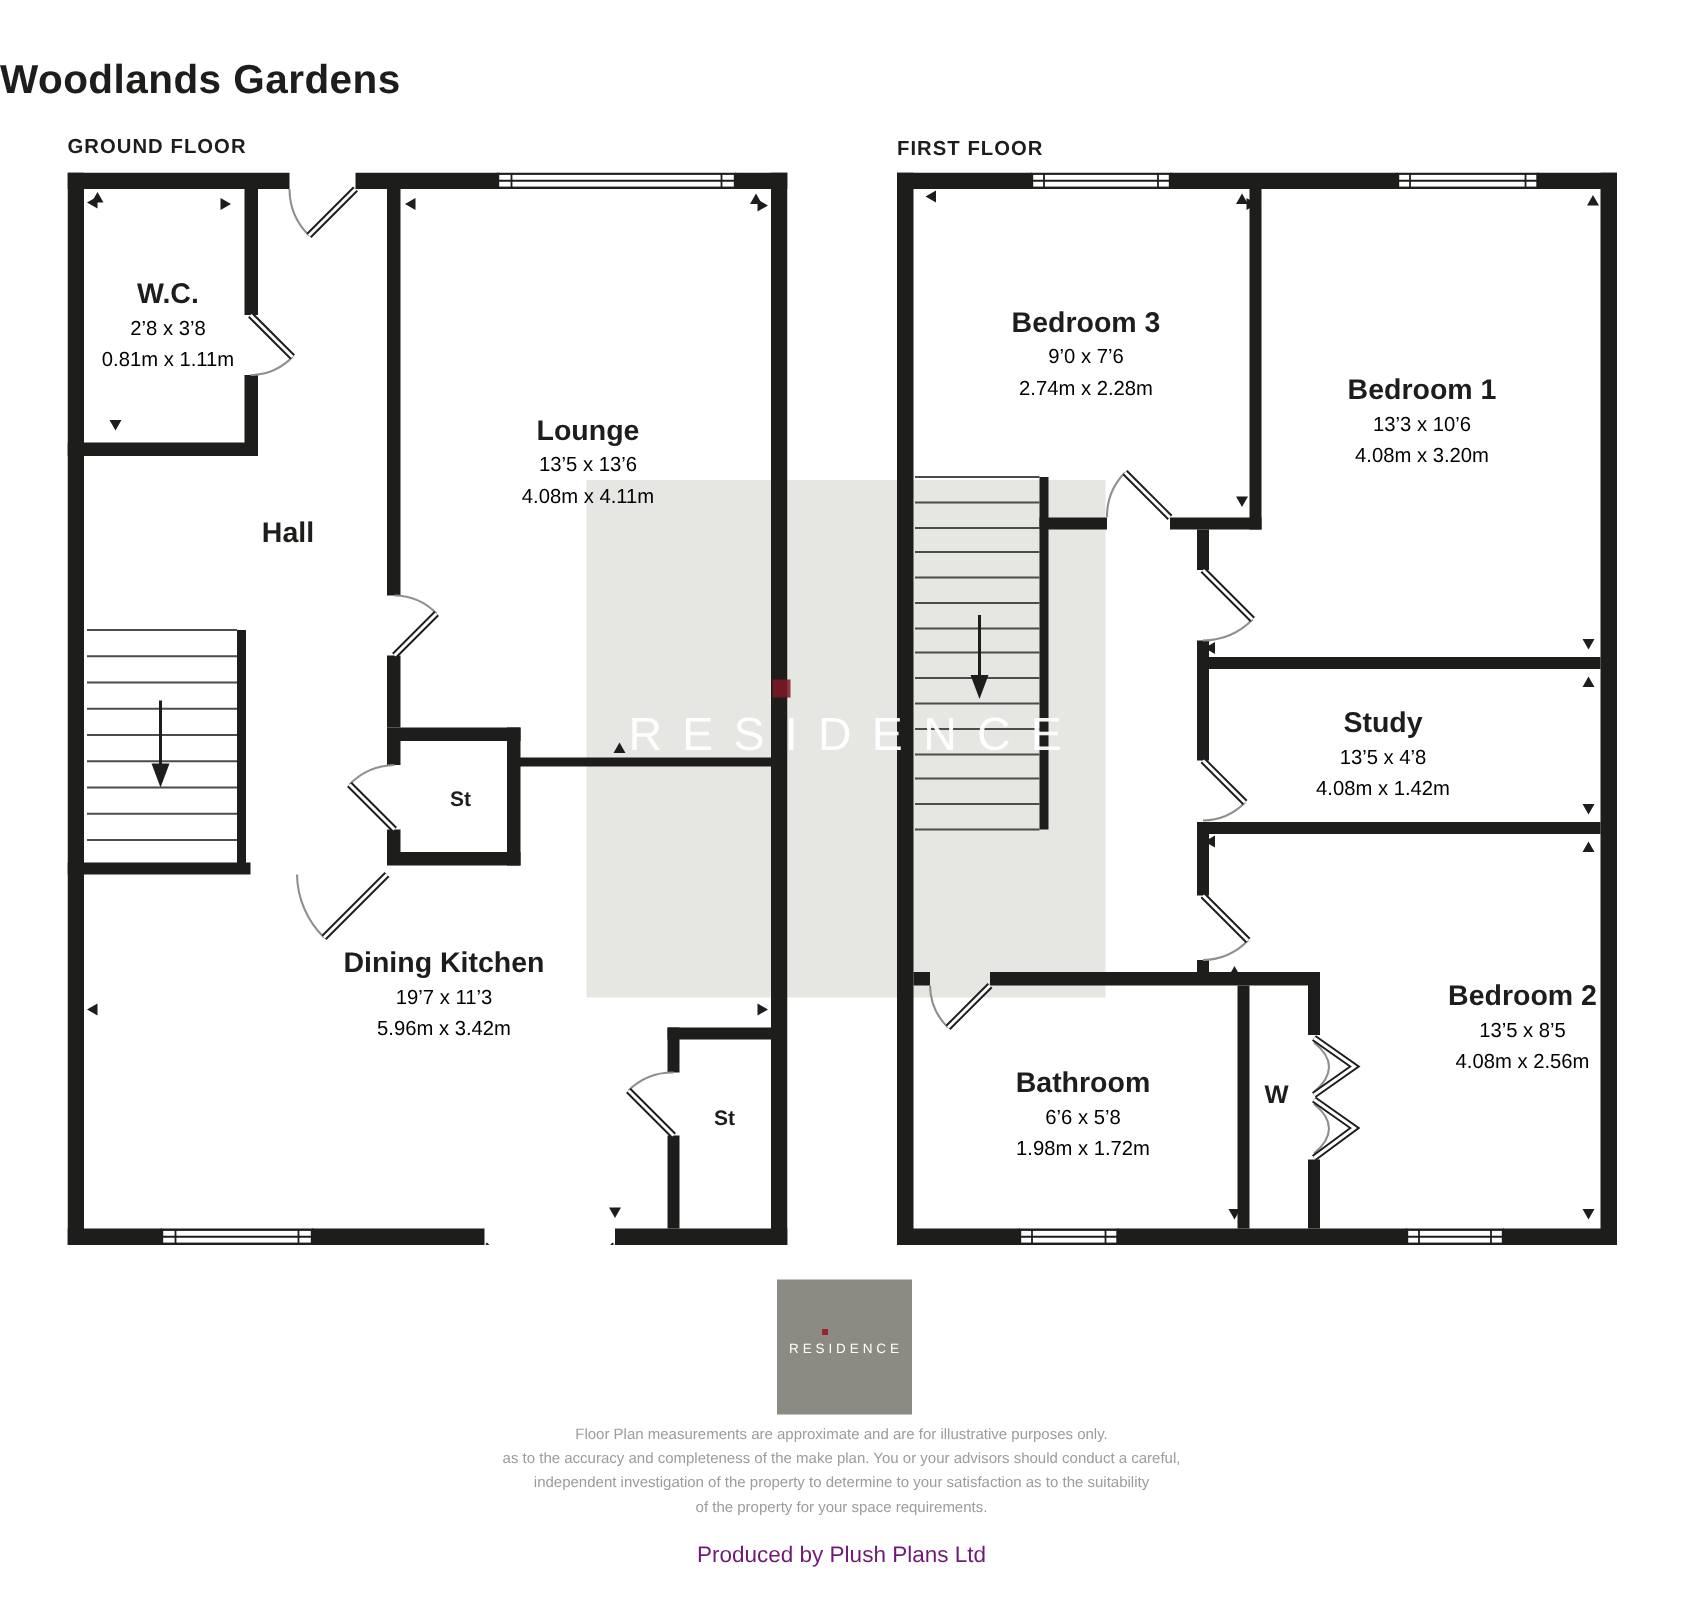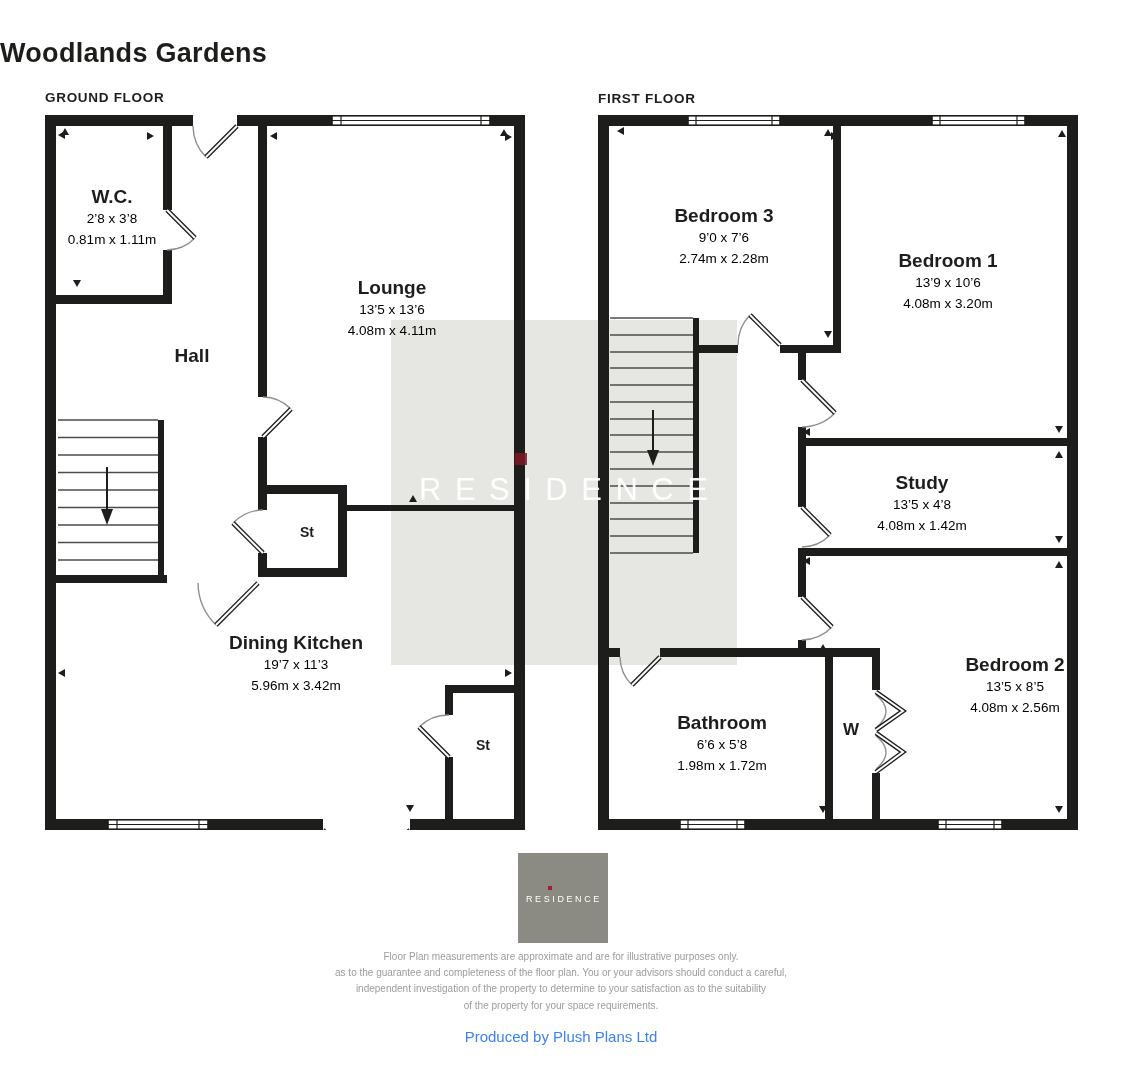--- a/index.html
+++ b/index.html
@@ -17,21 +17,21 @@
   .room-label{position:absolute;transform:translateX(-50%);text-align:center;z-index:4;white-space:nowrap;}
   .room-name{font-weight:bold;font-size:19px;line-height:1.15;color:#1d1d1b;}
   .room-name.small{font-size:14px;text-align:right;}
   .room-dims{font-size:13.5px;line-height:1.6;color:#000000;}
   .logo{position:absolute;left:518px;top:853px;width:90px;height:90px;background:#8b8b84;z-index:4;}
   .logo-text{position:absolute;left:8px;top:41px;font-size:9px;letter-spacing:2.6px;color:#fff;white-space:nowrap;}
   .logo-dot{position:absolute;left:30px;top:33px;width:4px;height:4px;background:#9e2133;}
   .disclaimer{position:absolute;top:949px;left:0;width:100%;text-align:center;z-index:4;
               font-size:10px;line-height:16.2px;color:#9c9c9c;}
   .produced{position:absolute;top:1028px;left:0;width:100%;text-align:center;z-index:4;
-            font-size:15px;color:#3b82f6;}
+            font-size:15px;color:#701a75;}
   svg .wall{fill:#1d1d1b;}
   svg .tread{stroke:#4e4b48;stroke-width:1.4;}
   svg .winrect{fill:#ffffff;stroke:#1d1d1b;stroke-width:1.6;}
   svg .winline{stroke:#1d1d1b;stroke-width:1.2;}
   svg .arc{fill:none;stroke:#8f8f8c;stroke-width:1.4;}
   svg .leaf-b{stroke:#1d1d1b;stroke-width:4.6;fill:none;}
   svg .leaf-w{stroke:#ffffff;stroke-width:2;fill:none;}
   svg .tri{fill:#1d1d1b;}
   svg .arrow{stroke:#1d1d1b;stroke-width:2;}
 </style>
@@ -321,21 +321,21 @@
     <div class="room-name small">St</div>
   </div>
 
   <div class="room-label" style="left:724px;top:205px">
     <div class="room-name">Bedroom 3</div>
     <div class="room-dims">9’0 x 7’6</div>
     <div class="room-dims">2.74m x 2.28m</div>
   </div>
   <div class="room-label" style="left:948px;top:250px">
     <div class="room-name">Bedroom 1</div>
-    <div class="room-dims">13’9 x 10’6</div>
+    <div class="room-dims">13’3 x 10’6</div>
     <div class="room-dims">4.08m x 3.20m</div>
   </div>
   <div class="room-label" style="left:922px;top:472px">
     <div class="room-name">Study</div>
     <div class="room-dims">13’5 x 4’8</div>
     <div class="room-dims">4.08m x 1.42m</div>
   </div>
   <div class="room-label" style="left:1015px;top:654px">
     <div class="room-name">Bedroom 2</div>
     <div class="room-dims">13’5 x 8’5</div>
@@ -350,19 +350,19 @@
     <div class="room-name" style="font-size:17px">W</div>
   </div>
 
   <div class="logo">
     <span class="logo-dot"></span>
     <span class="logo-text">RESIDENCE</span>
   </div>
 
   <div class="disclaimer">
     <div>Floor Plan measurements are approximate and are for illustrative purposes only.</div>
-    <div>as to the guarantee and completeness of the floor plan. You or your advisors should conduct a careful,</div>
+    <div>as to the accuracy and completeness of the make plan. You or your advisors should conduct a careful,</div>
     <div>independent investigation of the property to determine to your satisfaction as to the suitability</div>
     <div>of the property for your space requirements.</div>
   </div>
   <div class="produced">Produced by Plush Plans Ltd</div>
 
 </div>
 
 </body></html>

